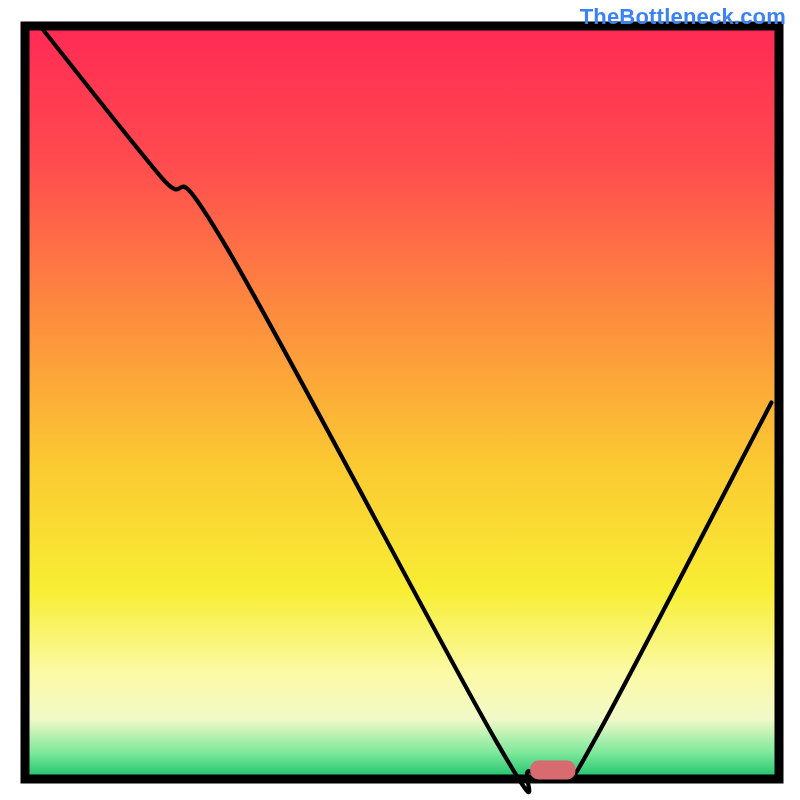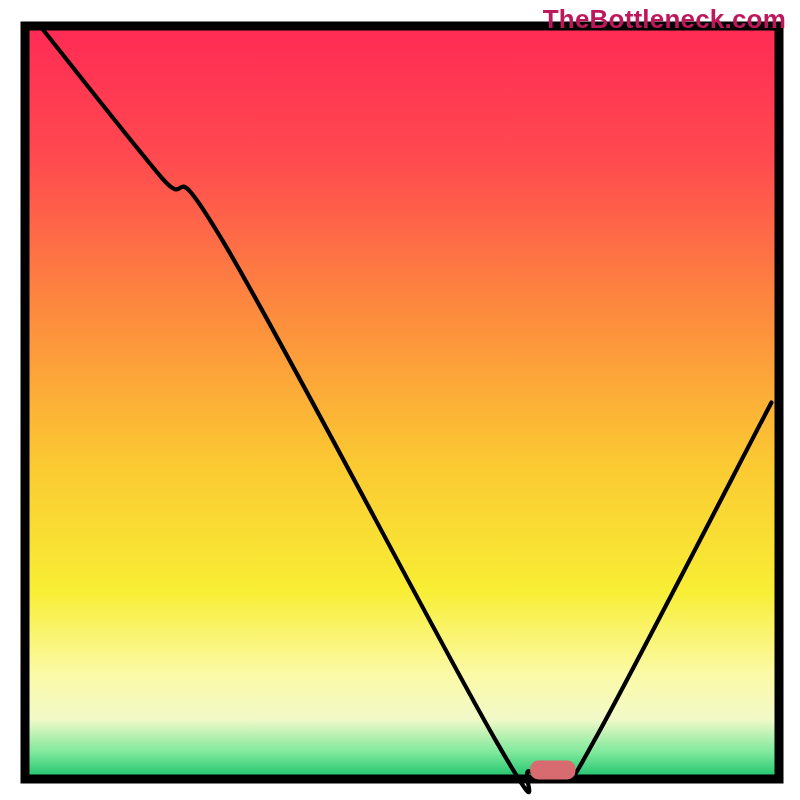--- a/index.html
+++ b/index.html
@@ -13,23 +13,23 @@
   }
   .container {
     position: relative;
     width: 800px;
     height: 800px;
   }
   .watermark {
     position: absolute;
     top: 4px;
     right: 14px;
-    font-size: 26px;
+    font-size: 22px;
     font-weight: 600;
-    color: #be185d;
+    color: #3b82f6;
     z-index: 50;
     letter-spacing: 0.2px;
   }
   svg.chart {
     position: absolute;
     top: 0;
     left: 0;
   }
 </style>
 </head>

